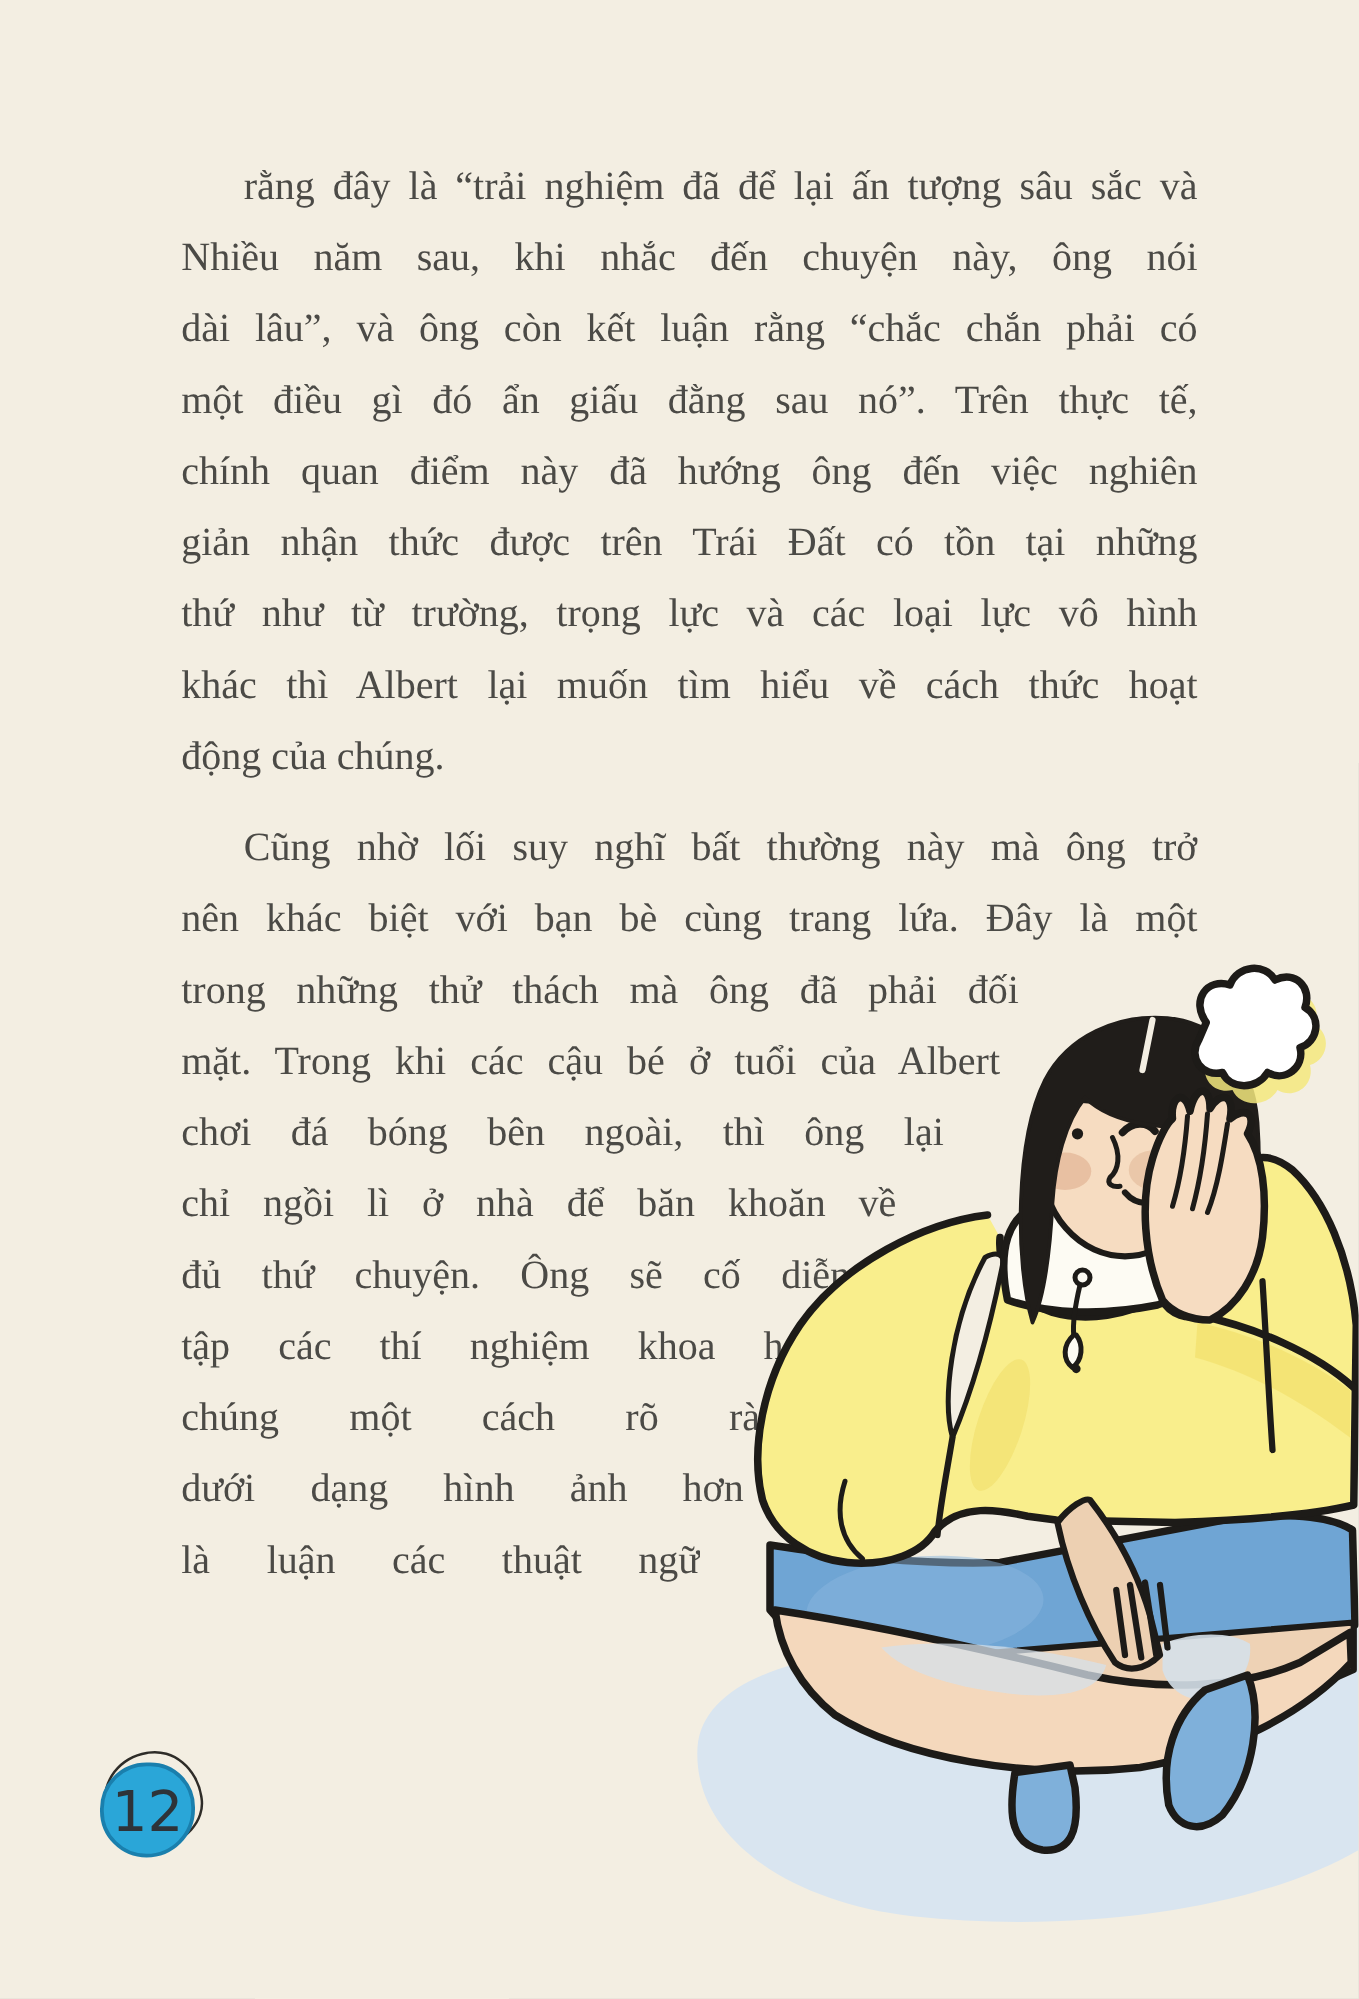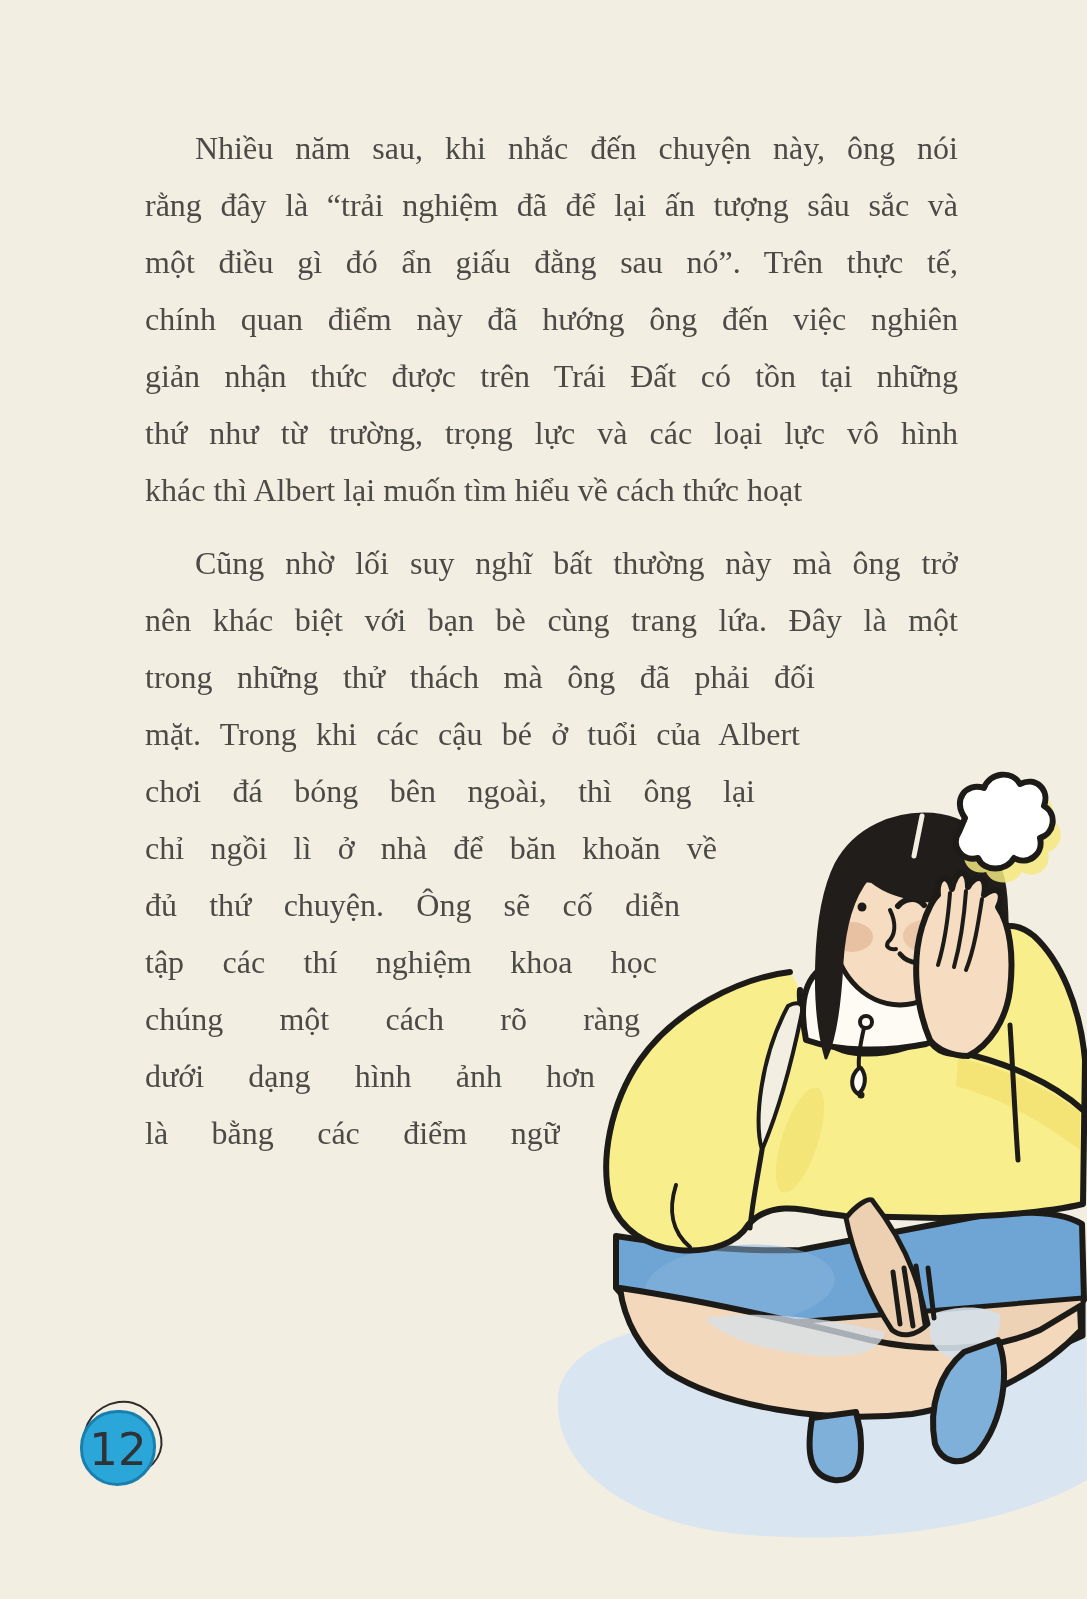--- a/index.html
+++ b/index.html
@@ -59,40 +59,42 @@
     font-family:"DejaVu Sans", sans-serif;font-size:45px;color:#2e3338;padding-top:2px;
   }
 </style>
 </head>
 <body>
 
 <div class="page">
 
   <div class="textblock">
     <div class="para p1">
+      <div class="line">rằng đây là “trải nghiệm đã để lại ấn tượng sâu sắc và</div>
       <div class="line">Nhiều năm sau, khi nhắc đến chuyện này, ông nói</div>
-      <div class="line">rằng đây là “trải nghiệm đã để lại ấn tượng sâu sắc và</div>
+      <div class="line">dài lâu”, và ông còn kết luận rằng “chắc chắn phải có</div>
       <div class="line">một điều gì đó ẩn giấu đằng sau nó”. Trên thực tế,</div>
       <div class="line">chính quan điểm này đã hướng ông đến việc nghiên</div>
       <div class="line">giản nhận thức được trên Trái Đất có tồn tại những</div>
       <div class="line">thứ như từ trường, trọng lực và các loại lực vô hình</div>
       <div class="line">khác thì Albert lại muốn tìm hiểu về cách thức hoạt</div>
+      <div class="line">động của chúng.</div>
     </div>
     <div class="para p2">
       <div class="line">Cũng nhờ lối suy nghĩ bất thường này mà ông trở</div>
       <div class="line">nên khác biệt với bạn bè cùng trang lứa. Đây là một</div>
       <div class="line">trong những thử thách mà ông đã phải đối</div>
       <div class="line">mặt. Trong khi các cậu bé ở tuổi của Albert</div>
       <div class="line">chơi đá bóng bên ngoài, thì ông lại</div>
       <div class="line">chỉ ngồi lì ở nhà để băn khoăn về</div>
       <div class="line">đủ thứ chuyện. Ông sẽ cố diễn</div>
       <div class="line">tập các thí nghiệm khoa học</div>
       <div class="line">chúng một cách rõ ràng</div>
       <div class="line">dưới dạng hình ảnh hơn</div>
-      <div class="line">là bằng các điểm ngữ</div>
+      <div class="line">là luận các thuật ngữ</div>
     </div>
   </div>
 
   <svg class="illu" viewBox="0 0 1087 1599" stroke-linecap="round" stroke-linejoin="round">
 
     <path d="M 1058 1005 C 1075 1008 1086 1028 1087 1060 L 1087 1165 C 1070 1132 1058 1062 1058 1005 Z" fill="#e6e7e2" opacity="0.7"></path>
 
     <path d="M 558 1398 C 562 1342 650 1315 770 1320 C 900 1325 1010 1295 1086 1262 L 1087 1480 C 1010 1525 870 1548 730 1533 C 628 1521 554 1468 558 1398 Z" fill="#d9e5f0"></path>
 
     <path d="M 616 1236 C 680 1246 740 1252 800 1250 L 990 1214 C 1035 1210 1066 1214 1082 1224 L 1084 1300 C 1040 1332 975 1348 915 1348 L 705 1334 C 660 1326 630 1306 616 1288 Z" fill="#6fa5d4" stroke="#1d1b18" stroke-width="6"></path>

